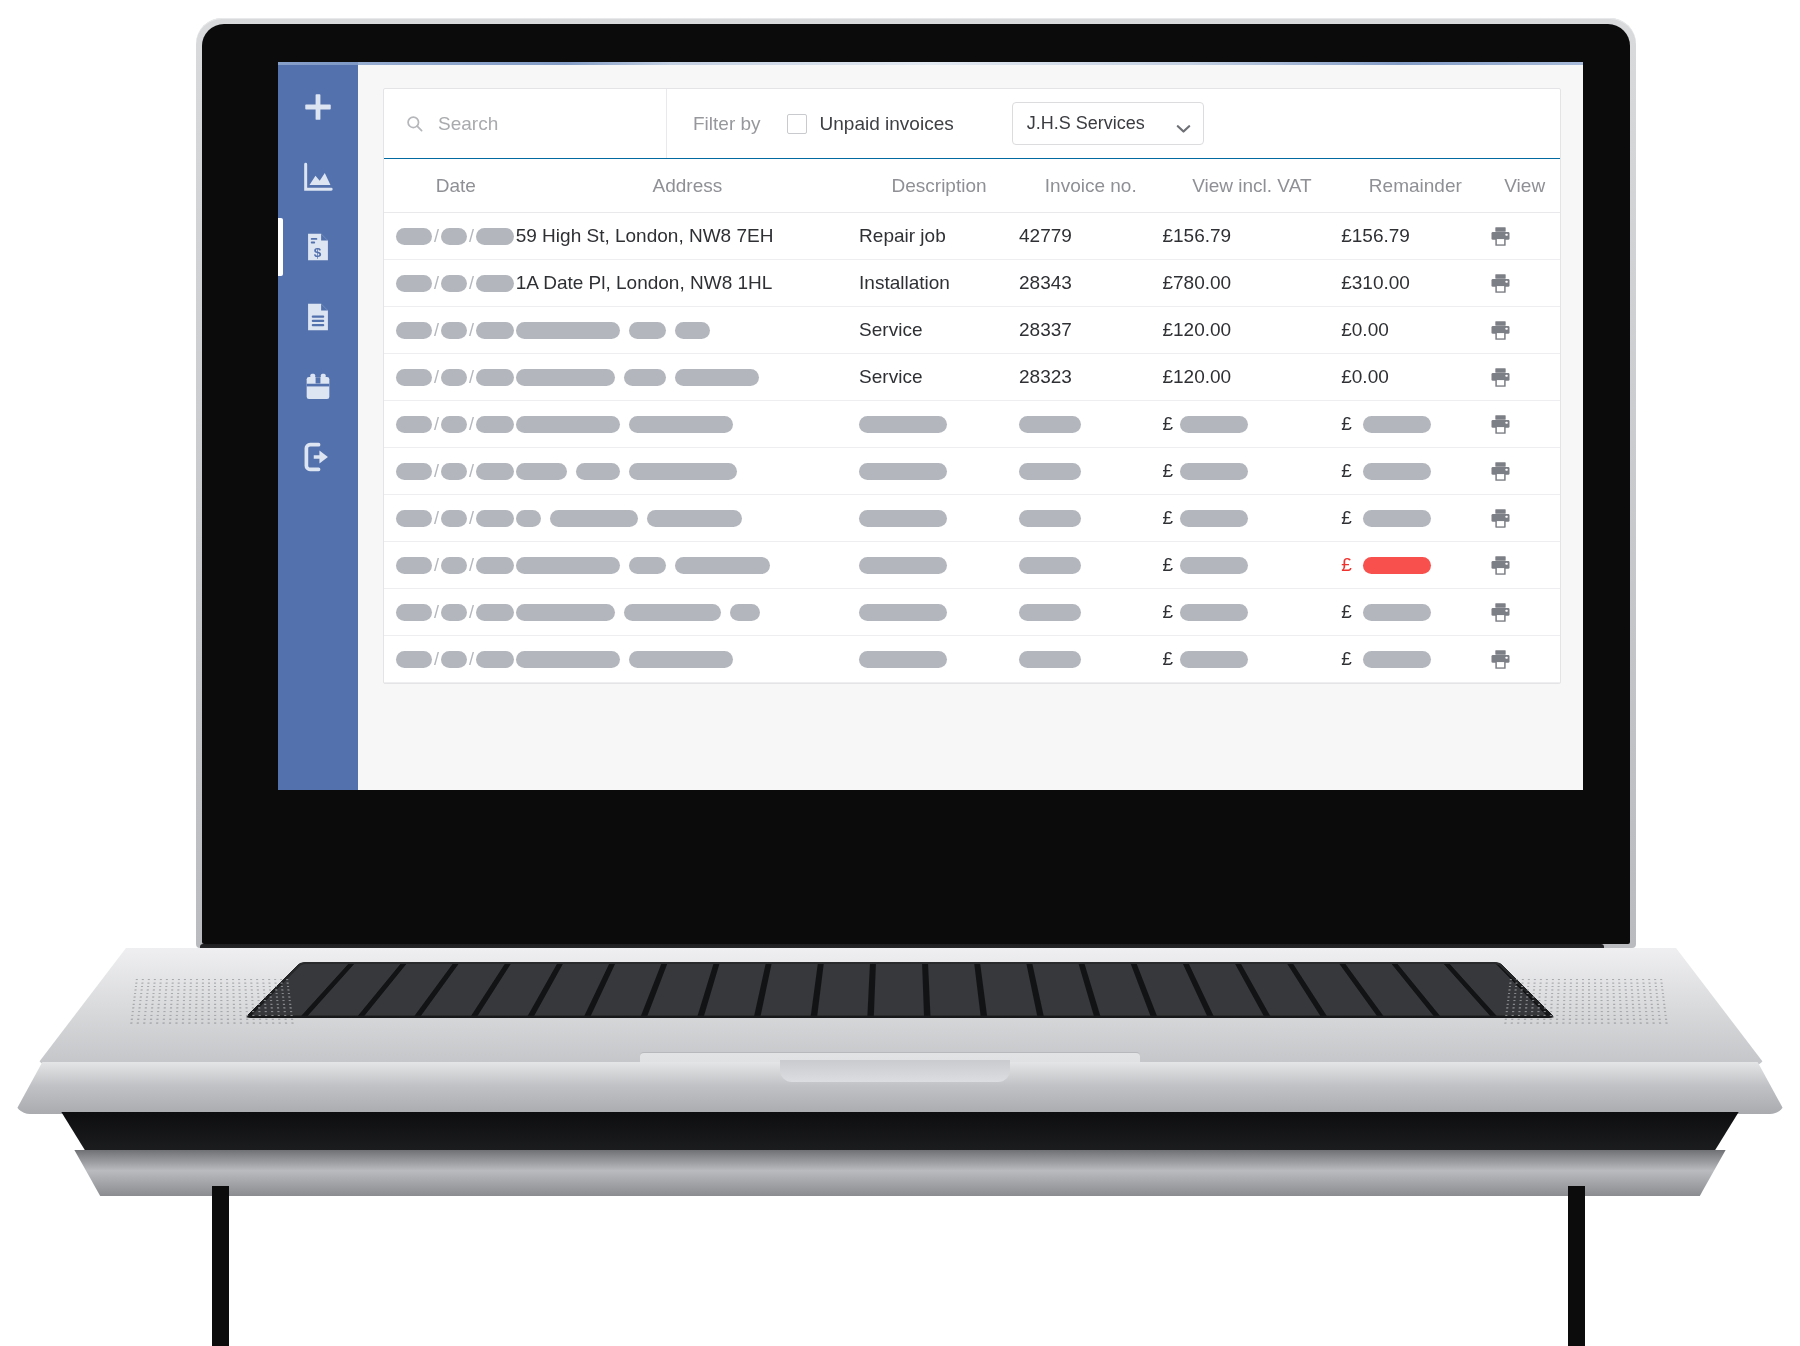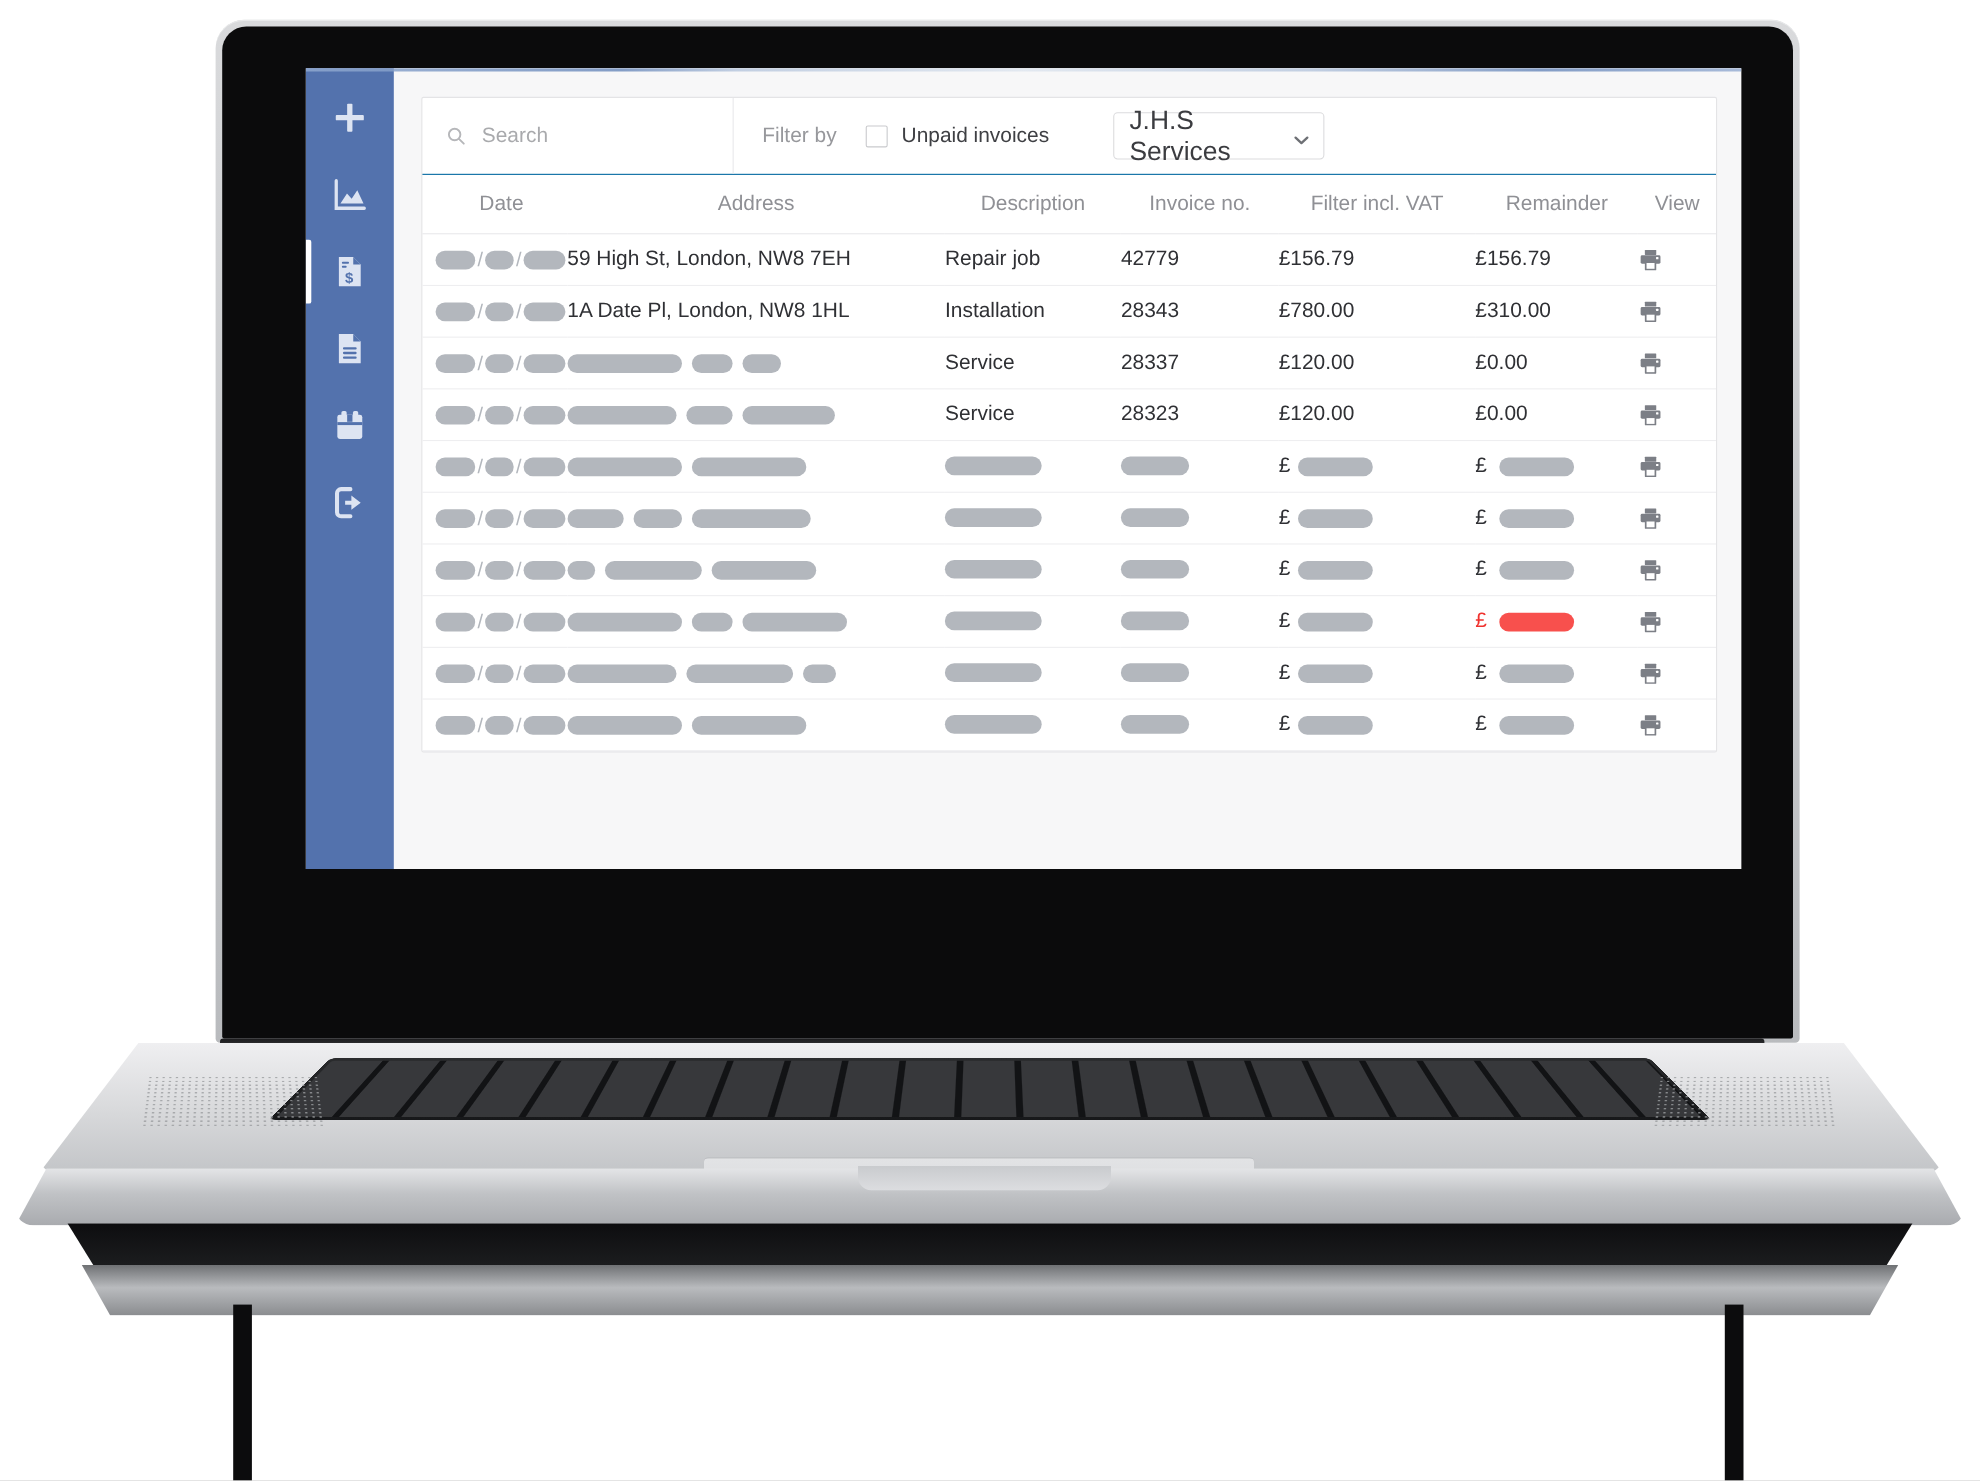--- a/index.html
+++ b/index.html
@@ -170,21 +170,21 @@
   .chk-wrap { display: flex; align-items: center; gap: 13px; cursor: pointer; margin-left: 8px; }
   .chk {
     width: 20px; height: 20px; border: 1px solid #c9cacd; border-radius: 2px; background: #fff;
   }
   .chk-label { font-size: 19px; color: #3f4044; }
   .select-box {
     margin-left: 40px; width: 192px; height: 43px; border: 1px solid #dcdcde;
     border-radius: 4px; background: #fff; display: flex; align-items: center;
     padding: 0 12px 0 14px; justify-content: space-between; cursor: pointer;
   }
-  .select-val { font-size: 24px; color: #3b3c40; }
+  .select-val { font-size: 18px; color: #3b3c40; }
   .caret { width: 15px; height: 9px; color: #6e7075; }
 
   
   table.inv { width: 100%; border-collapse: collapse; table-layout: fixed; }
   table.inv th {
     text-align: center; font-weight: normal; font-size: 19px; color: #8f9095;
     padding: 16px 0 15px 0; border-bottom: 1px solid #e9e9eb;
   }
   table.inv td {
     font-size: 19px; color: #2f3034; padding: 12px 0; border-bottom: 1px solid #eeeef0;
@@ -306,21 +306,21 @@
               </div>
             </div>
 
             <table class="inv">
               <thead>
                 <tr id="head-row">
                     <th class="c-date">Date</th>
                     <th class="c-addr">Address</th>
                     <th class="c-desc">Description</th>
                     <th class="c-num">Invoice no.</th>
-                    <th class="c-tot">Filter incl. VAT</th>
+                    <th class="c-tot">View incl. VAT</th>
                     <th class="c-rem">Remainder</th>
                     <th class="c-view">View</th>
                   </tr>
               </thead>
               <tbody id="body-rows">
                   <tr>
                     <td class="c-date">
                       <span class="datecell">
                         <span class="bar" style="width: 36px;"></span>
                         <span class="slash">/</span>

